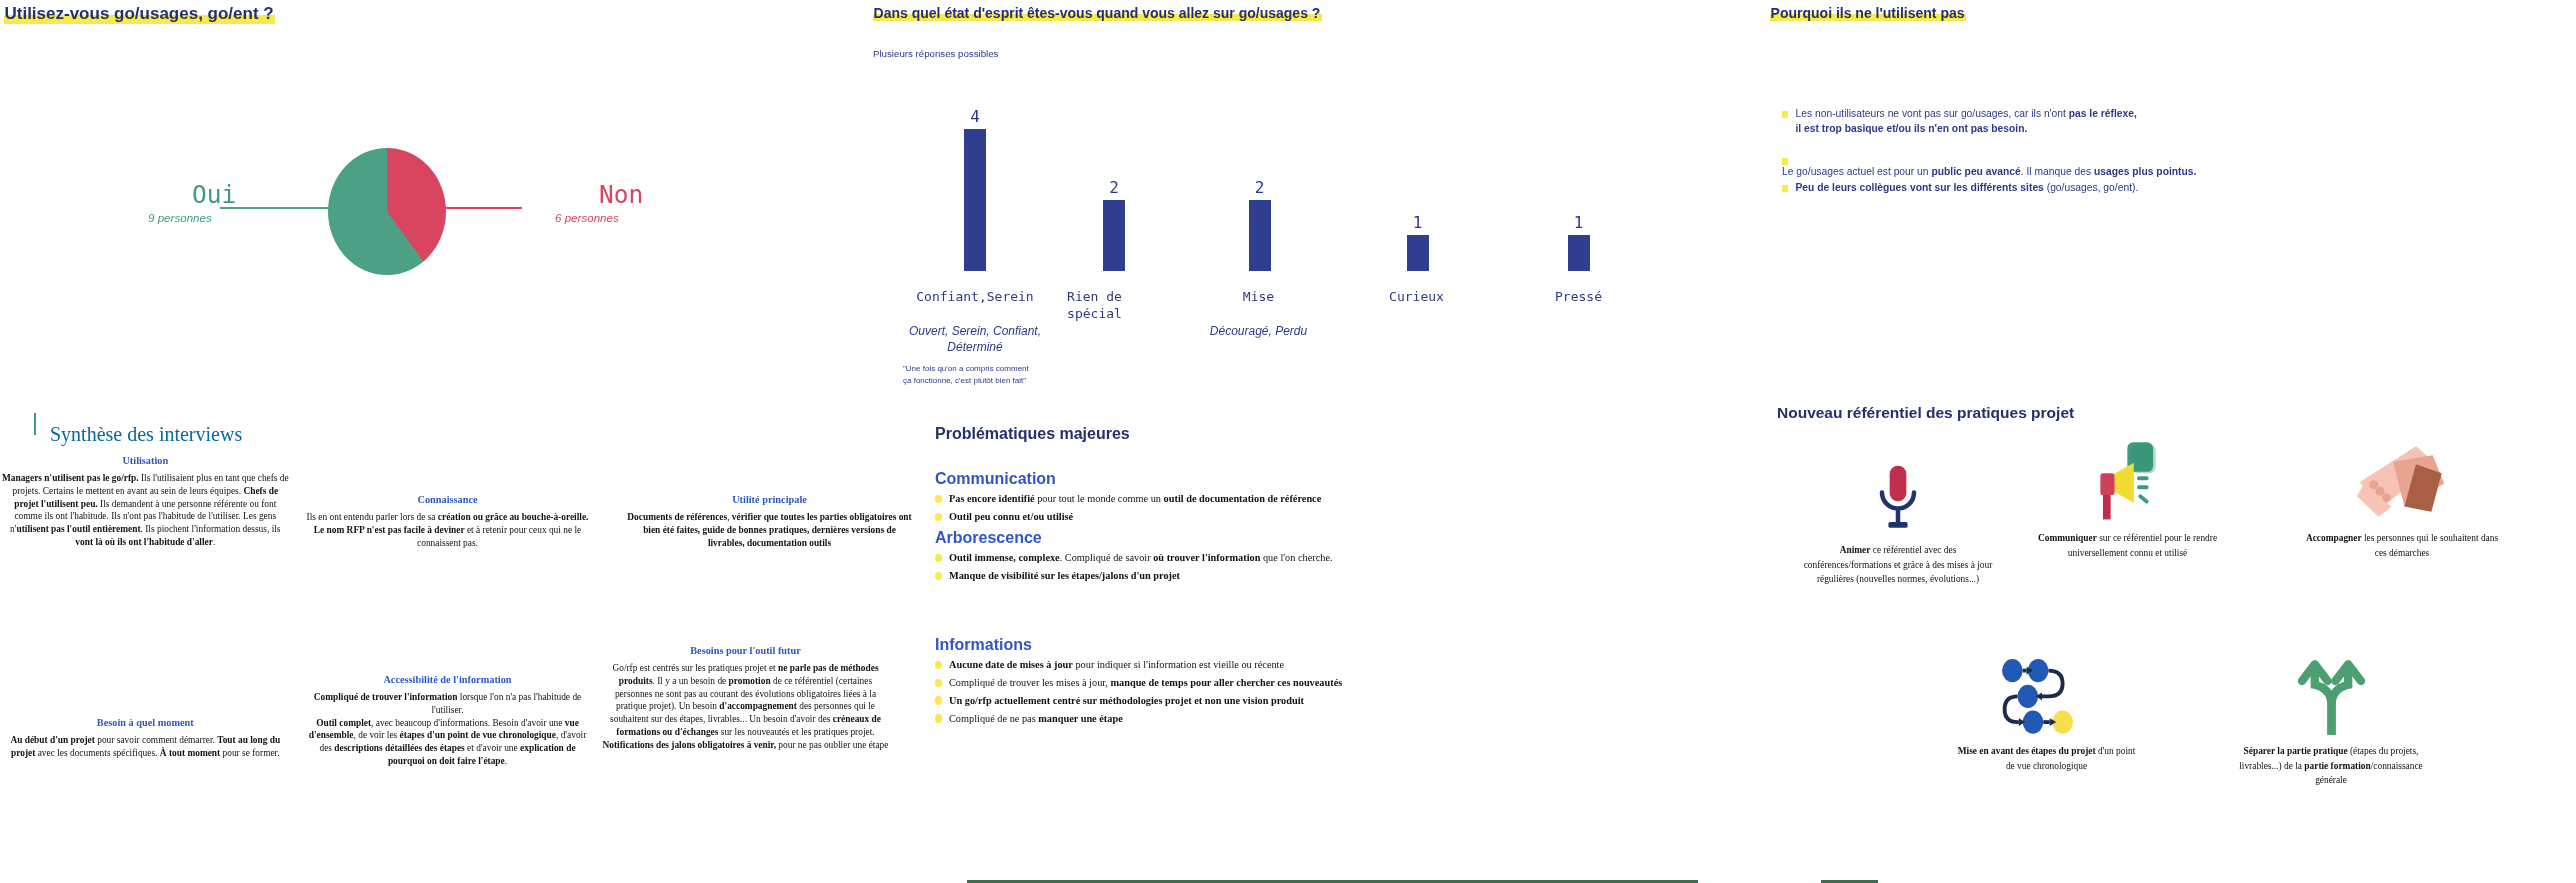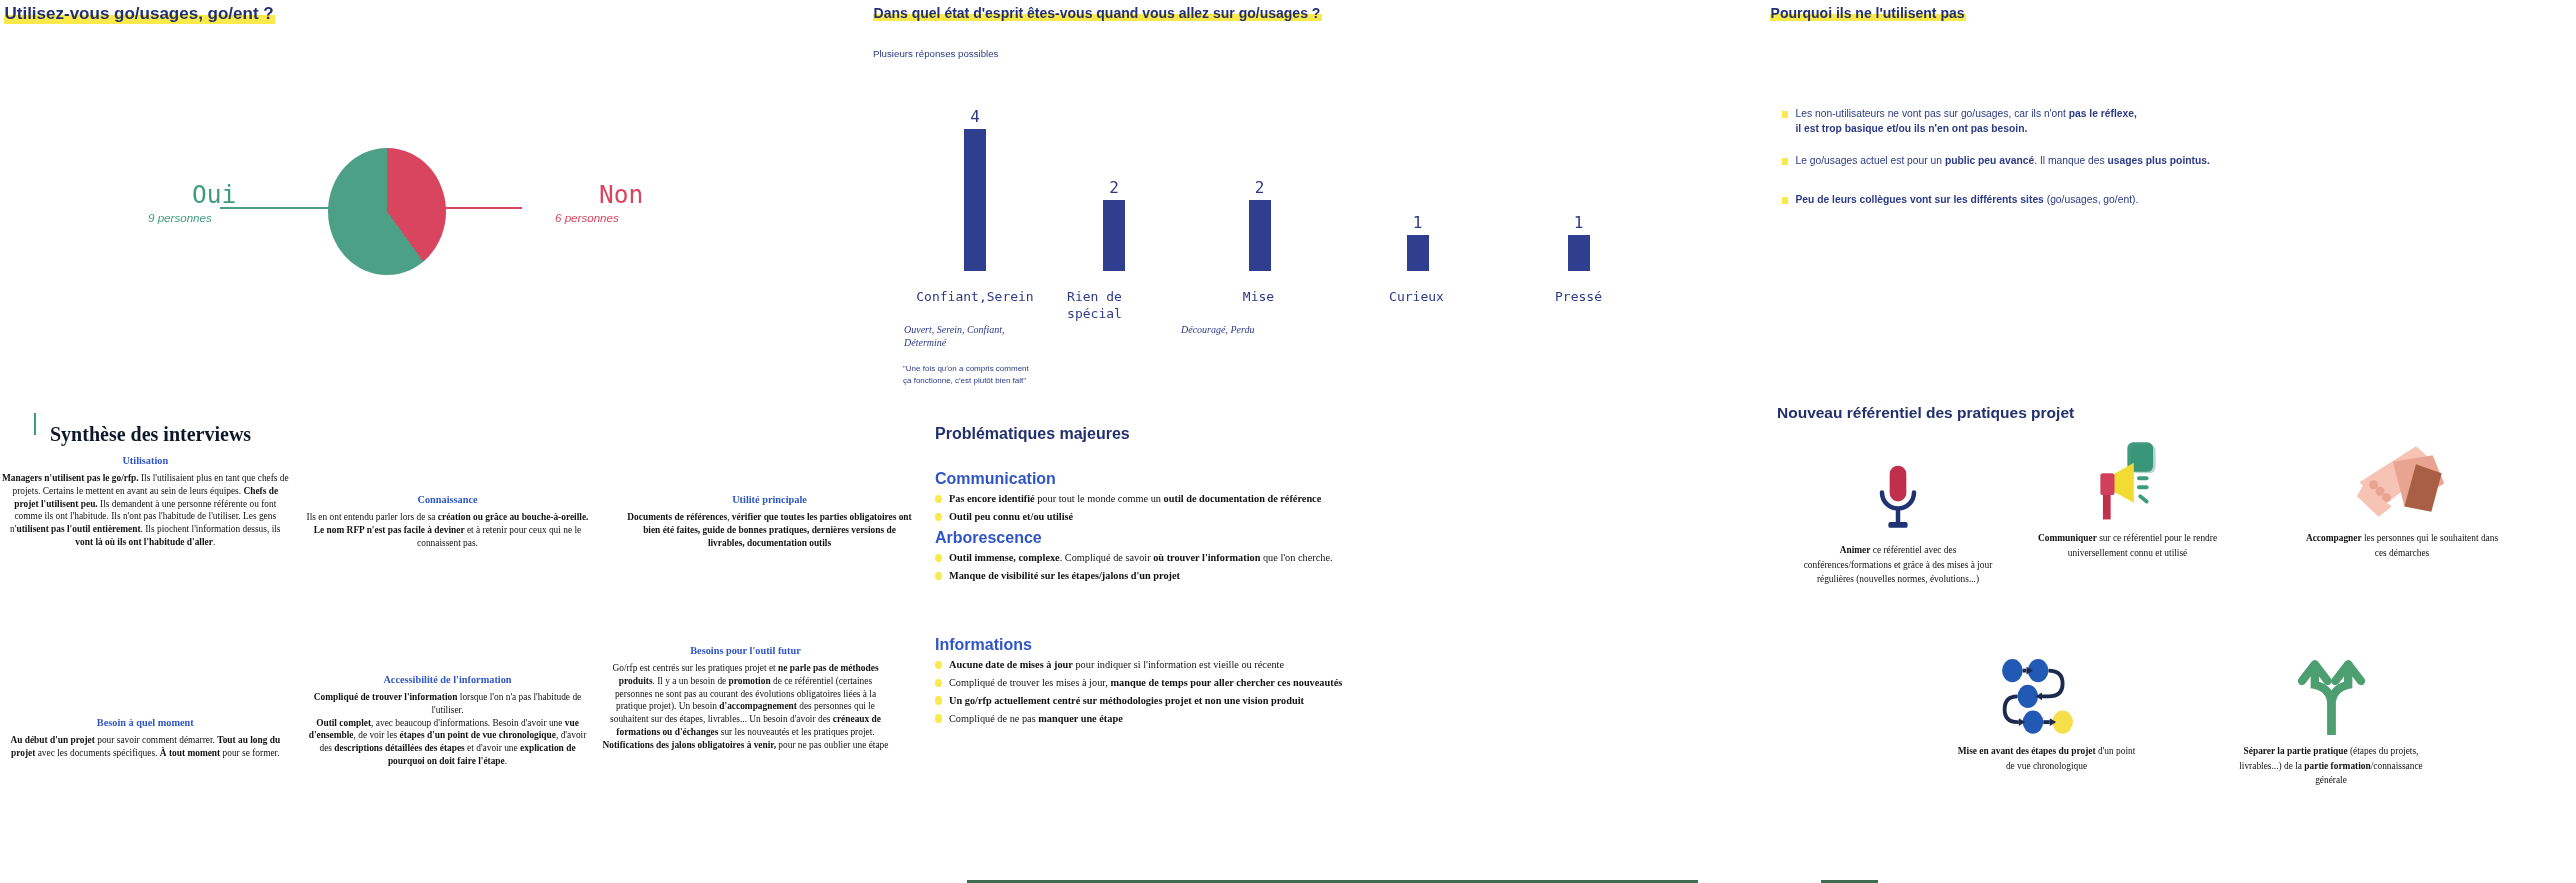--- a/index.html
+++ b/index.html
@@ -53,22 +53,22 @@
     font-family:"DejaVu Sans Mono", monospace;
     font-size:16px;color:#2B3A87;font-weight:400;margin-bottom:3.9px;line-height:1;
   }
   .bar{width:22px;background:#2F3E8F;}
   .barlabel{
     font-family:"DejaVu Sans Mono", monospace;
     font-size:13px;color:#2B3A87;text-align:center;margin-top:8.4px;line-height:1.25;
     white-space:pre-line;
   }
   .barsub{
-    font-family:Liberation Serif, serif;
-    font-style:italic;font-size:10px;color:#2B3A87;text-align:left;margin-top:6.5px;
+    font-family:Liberation Sans, sans-serif;
+    font-style:italic;font-size:12px;color:#2B3A87;text-align:center;margin-top:6.5px;
     line-height:1.35;white-space:pre-line;
   }
   .quote{
     font-family:"Liberation Sans", sans-serif;
     font-size:8px;color:#2B3A87;line-height:1.5;white-space:pre-line;
   }
 
   
   .bullet-row{display:flex;align-items:flex-start;margin-bottom:3.9px;}
   .sq-bullet{
@@ -79,21 +79,21 @@
   }
   .blist-text{
     font-family:"Liberation Sans", sans-serif;
     font-size:10.3px;color:#2B3A87;line-height:1.45;
   }
   .blist-text b{font-weight:700;}
 
   
   .synth-head{
     font-family:"Liberation Serif", serif;
-    font-weight:700;font-size:20px;color:#0f172a;line-height:1;
+    font-weight:400;font-size:20px;color:#0369a1;line-height:1;
   }
   .accentbar{width:1.9px;background:#3F9B7E;}
   .col-head{
     font-family:"Liberation Serif", serif;
     font-weight:700;font-size:10.3px;color:#2F56C4;text-align:center;line-height:1;margin-bottom:5.8px;
   }
   .col-body{
     font-family:"Liberation Serif", serif;
     font-size:9.4px;color:#111111;text-align:center;line-height:1.36;
   }
@@ -197,21 +197,21 @@
 
 <div class="abs qtitle" style="left:1770px;top:5.8px;font-size:14px;">
   <span class="hl">Pourquoi ils ne l'utilisent pas</span>
 </div>
 
 <div class="abs" style="left:1782px;top:107px;width:742px;">
   <div class="bullet-row" style="margin-bottom:17px;">
     <div class="sq-bullet"></div>
     <div class="blist-text">Les non-utilisateurs ne vont pas sur go/usages, car ils n'ont <b>pas le réflexe,<br>il est trop basique et/ou ils n'en ont pas besoin.</b></div>
   </div>
-  <div class="bullet-row" style="margin-bottom:24px;">
+  <div class="bullet-row" style="margin-bottom:1px;flex-direction:column;">
     <div class="sq-bullet"></div>
     <div class="blist-text">Le go/usages actuel est pour un <b>public peu avancé</b>. Il manque des <b>usages plus pointus.</b></div>
   </div>
   <div class="bullet-row">
     <div class="sq-bullet"></div>
     <div class="blist-text"><b>Peu de leurs collègues vont sur les différents sites</b> (go/usages, go/ent).</div>
   </div>
 </div>
 
 <div class="abs accentbar" style="left:34px;top:413px;height:22px;"></div>

